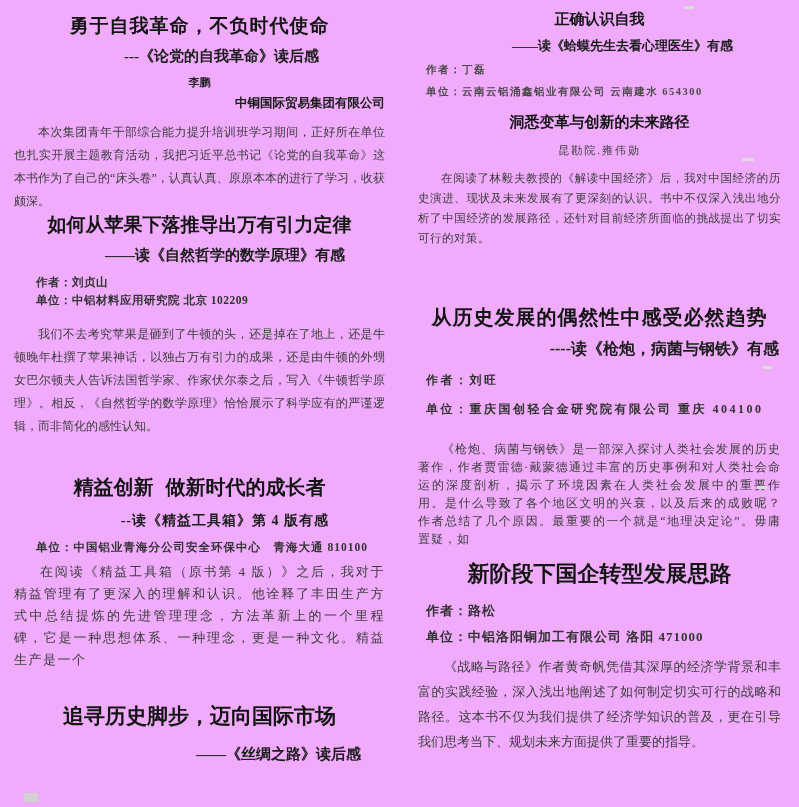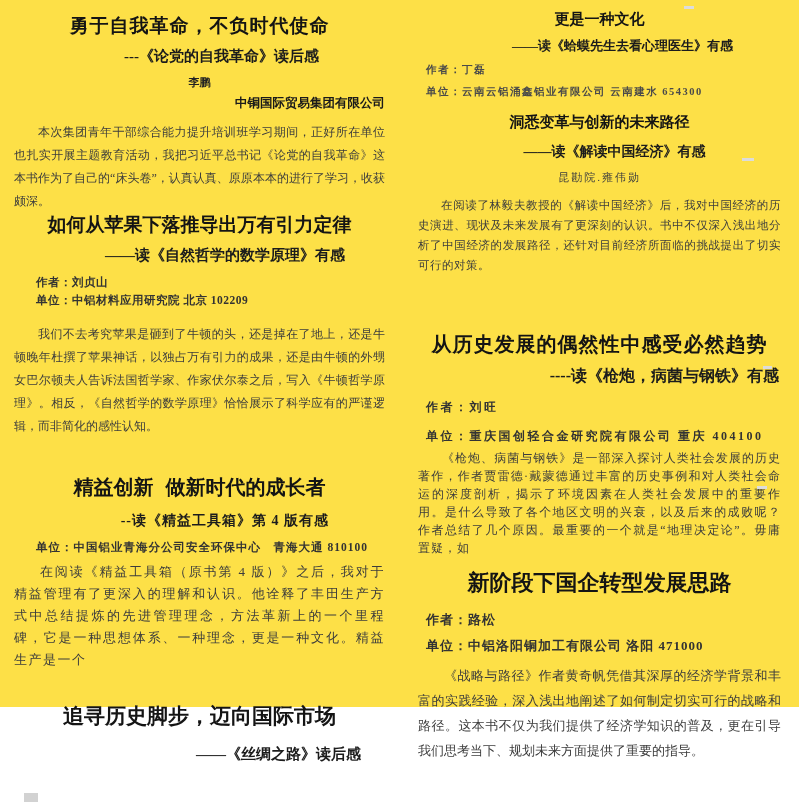--- a/index.html
+++ b/index.html
@@ -2,21 +2,21 @@
 <html><head>
 <meta charset="utf-8">
 <style>
   html,body{margin:0;padding:0;background:#ffffff;}
   body{
     width:799px;height:807px;overflow:hidden;
     font-family:"Liberation Serif", serif;
     color:#2e2e2e;
     -webkit-font-smoothing:antialiased;
   }
-  .page{display:flex;width:799px;height:707px;position:relative;background:#fde047;}
+  .page{display:flex;width:799px;height:807px;position:relative;background:#f0abfc;}
   .col{box-sizing:border-box;position:relative;}
   .col-left{width:400px;padding:14px 15px 0 14px;}
   .col-right{width:399px;padding:10px 18px 0 18px;}
 
   .essay{display:block;}
   .title{font-weight:bold;color:#141414;text-align:center;line-height:1.25;}
   .sub{font-weight:bold;color:#1c1c1c;}
   .byline{text-align:center;font-weight:bold;color:#222;}
   .org{text-align:right;font-weight:bold;color:#1a1a1a;}
   .meta{color:#333;}
@@ -56,21 +56,21 @@
   .sec-r1{margin-top:16px;}
   .sec-r1 .title{font-size:15px;}
   .sec-r1 .sub{font-size:14px;margin-top:9px;text-align:center;padding-left:30px;}
   .sec-r1 .byline{font-size:11px;font-weight:normal;margin-top:9px;letter-spacing:2px;color:#3d3d3d;}
   .sec-r1 .body{font-size:11.5px;line-height:20px;margin-top:10px;letter-spacing:.5px;}
 
   .sec-r2{margin-top:58px;}
   .sec-r2 .title{font-size:20px;letter-spacing:1px;}
   .sec-r2 .sub{font-size:16px;margin-top:8px;text-align:right;padding-right:2px;}
   .sec-r2 .meta{font-size:12px;font-weight:600;margin-top:12px;padding-left:8px;letter-spacing:2.5px;}
-  .sec-r2 .body{font-size:12px;line-height:18px;margin-top:4px;letter-spacing:1px;}
+  .sec-r2 .body{font-size:12px;line-height:18px;margin-top:22px;letter-spacing:1px;}
 
   .sec-r3{margin-top:14px;}
   .sec-r3 .title{font-size:22px;}
   .sec-r3 .meta{font-size:13px;font-weight:600;margin-top:13px;padding-left:8px;letter-spacing:1px;}
   .sec-r3 .meta + .meta{margin-top:8px;}
   .sec-r3 .body{font-size:13px;line-height:25px;margin-top:8px;}
 
   
   .artifact{position:absolute;background:#dcdcdc;}
 </style>
@@ -108,29 +108,28 @@
       <div class="title sans">追寻历史脚步，迈向国际市场</div>
       <div class="sub">——《丝绸之路》读后感</div>
 
     </section>
 
   </div>
 
   <div class="col col-right">
 
     <section class="essay sec-r0">
-      <div class="title">更是一种文化</div>
+      <div class="title">正确认识自我</div>
       <div class="sub">——读《蛤蟆先生去看心理医生》有感</div>
       <div class="meta">作者：丁磊</div>
       <div class="meta">单位：云南云铝涌鑫铝业有限公司 云南建水 654300</div>
     </section>
 
     <section class="essay sec-r1">
       <div class="title sans">洞悉变革与创新的未来路径</div>
-      <div class="sub">——读《解读中国经济》有感</div>
       <div class="byline">昆勘院.雍伟勋</div>
       <p class="body">在阅读了林毅夫教授的《解读中国经济》后，我对中国经济的历史演进、现状及未来发展有了更深刻的认识。书中不仅深入浅出地分析了中国经济的发展路径，还针对目前经济所面临的挑战提出了切实可行的对策。</p>
     </section>
 
     <section class="essay sec-r2">
       <div class="title sans">从历史发展的偶然性中感受必然趋势</div>
       <div class="sub">----读《枪炮，病菌与钢铁》有感</div>
       <div class="meta">作者：刘旺</div>
       <div class="meta">单位：重庆国创轻合金研究院有限公司 重庆 404100</div>
       <p class="body">《枪炮、病菌与钢铁》是一部深入探讨人类社会发展的历史著作，作者贾雷德·戴蒙德通过丰富的历史事例和对人类社会命运的深度剖析，揭示了环境因素在人类社会发展中的重要作用。是什么导致了各个地区文明的兴衰，以及后来的成败呢？作者总结了几个原因。最重要的一个就是“地理决定论”。毋庸置疑，如</p>

